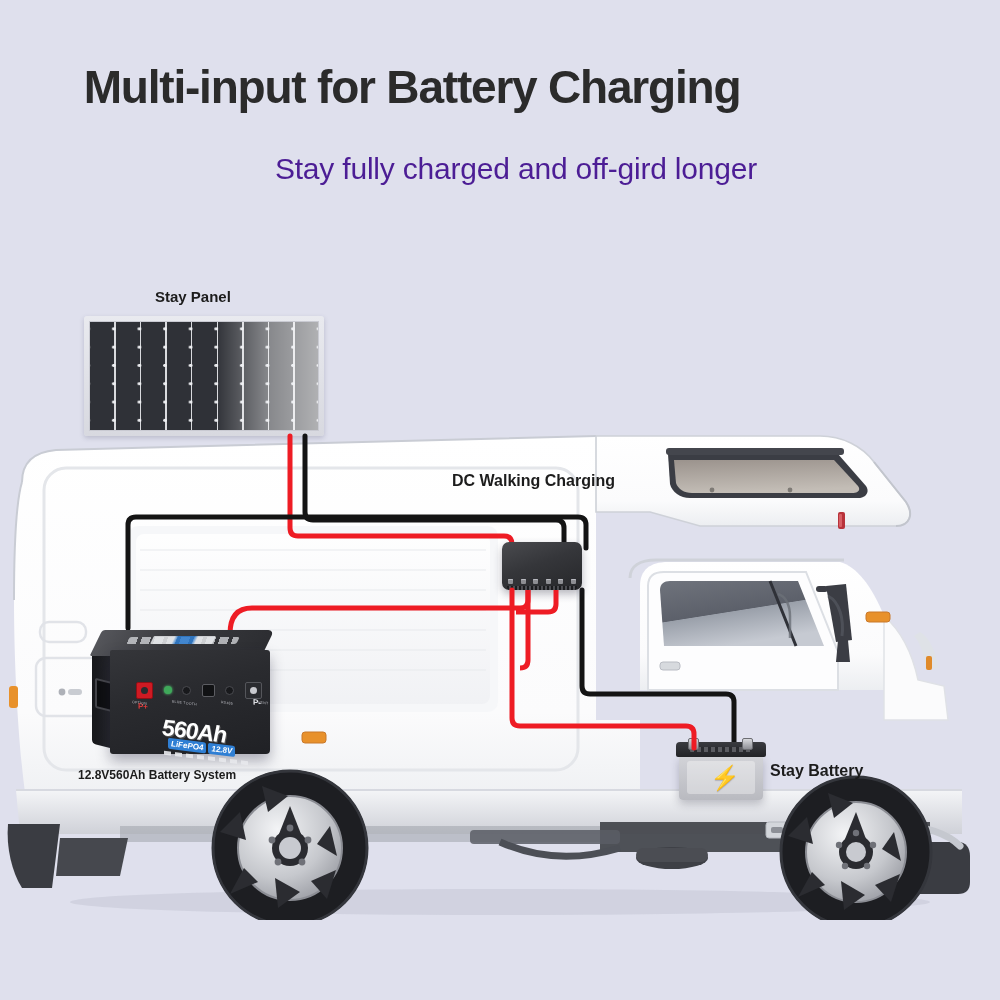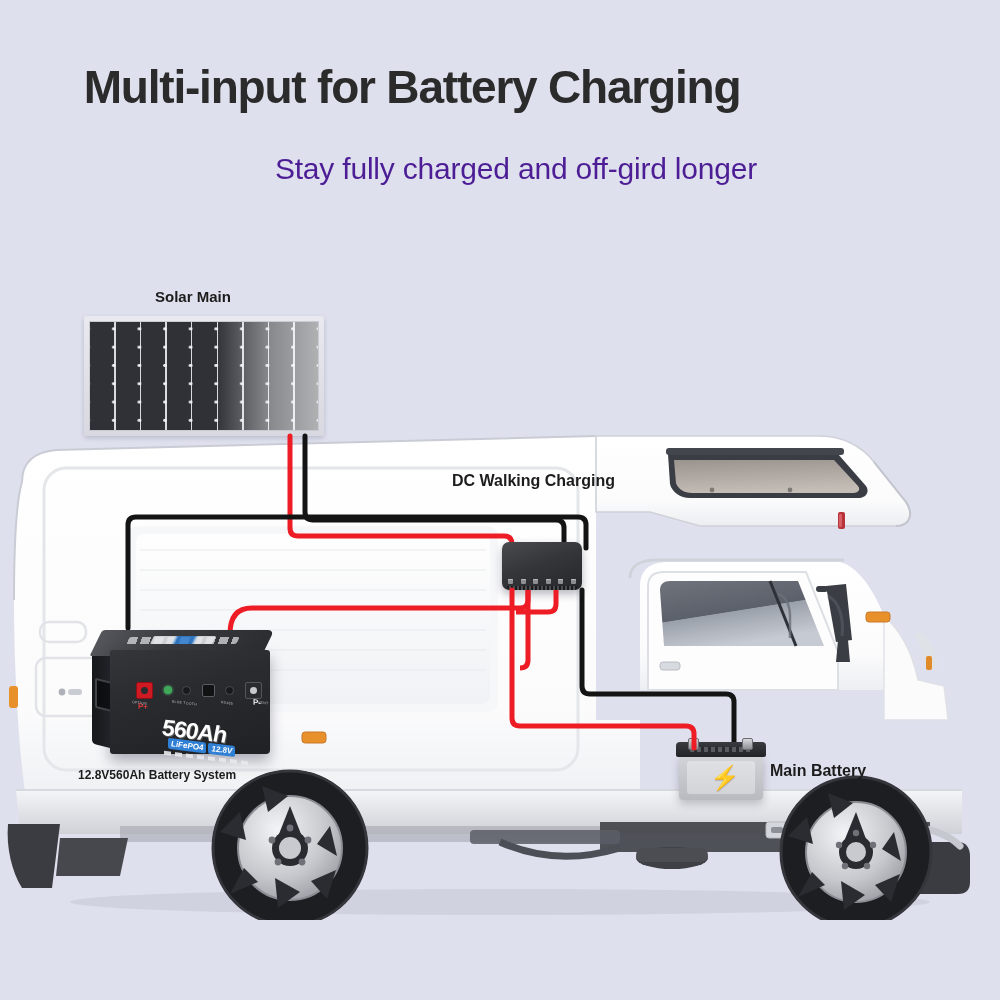--- a/index.html
+++ b/index.html
@@ -424,18 +424,18 @@
   <div id="mainbat">
     <div class="body"></div>
     <div class="bolt">⚡</div>
     <div class="cap">
       <div class="vents"></div>
     </div>
     <div class="post l"></div>
     <div class="post r"></div>
   </div>
 
-  <div class="lbl" id="lbl-solar">Solar Main</div>
+  <div class="lbl" id="lbl-solar">Stay Panel</div>
   <div class="lbl" id="lbl-dc">DC Walking Charging</div>
   <div class="lbl" id="lbl-batsys">12.8V560Ah Battery System</div>
-  <div class="lbl" id="lbl-main">Main Battery</div>
+  <div class="lbl" id="lbl-main">Stay Battery</div>
 
 </div>
 
 </body></html>

